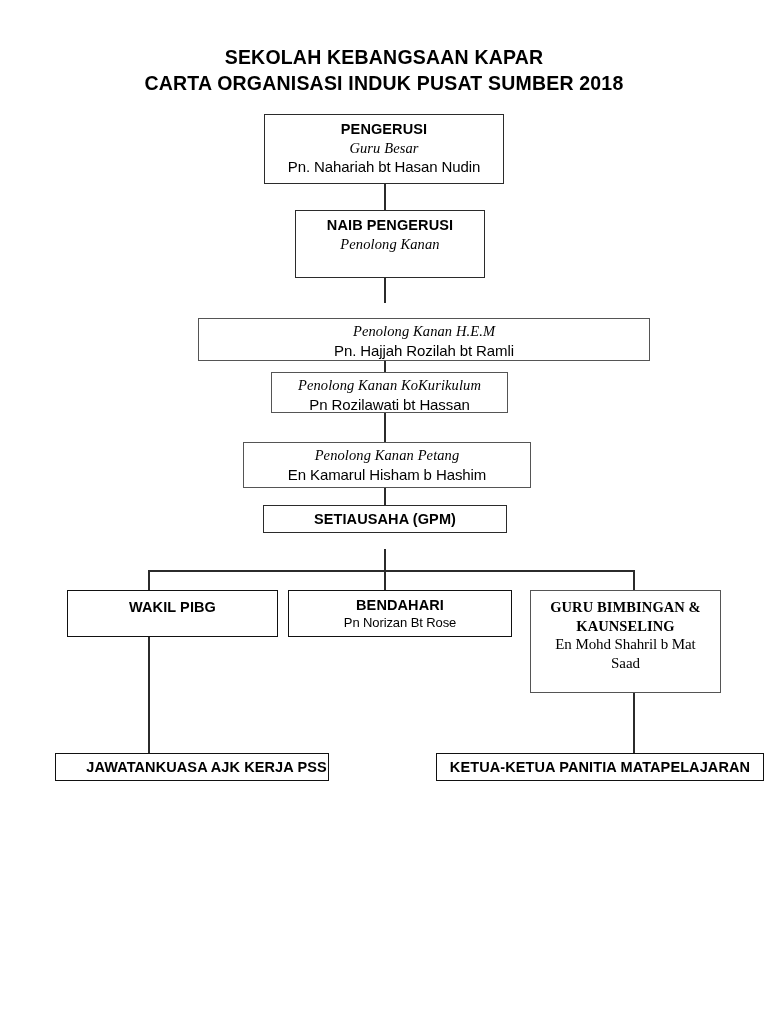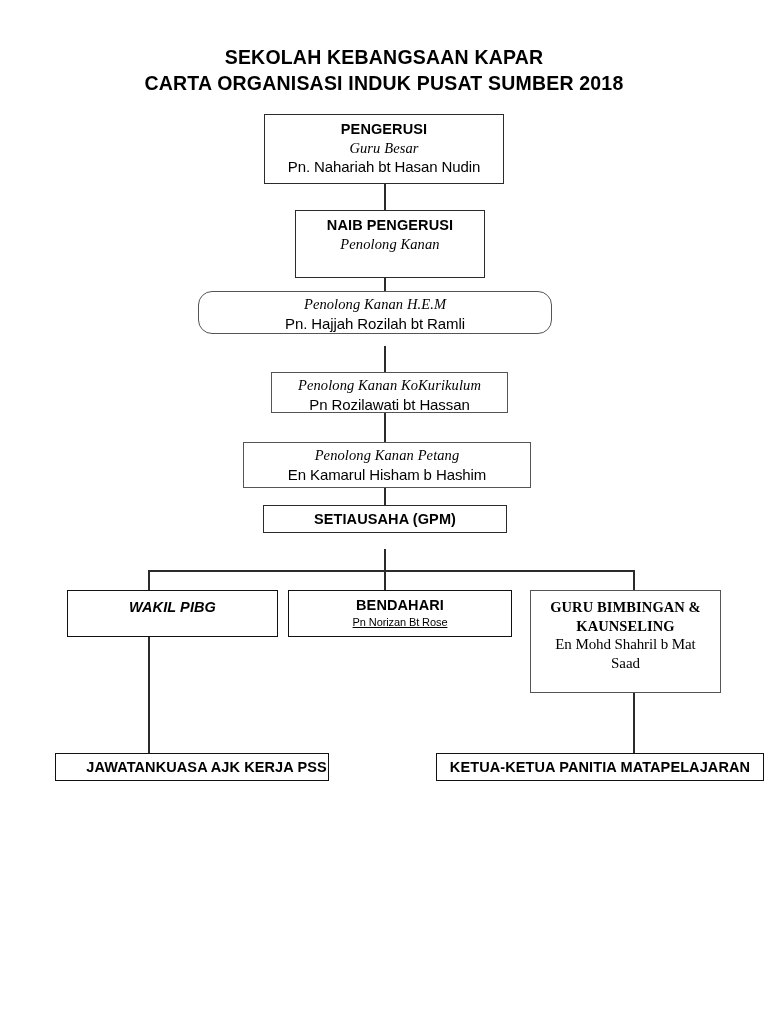--- a/index.html
+++ b/index.html
@@ -65,23 +65,22 @@
     font-family: "Liberation Serif", serif;
     font-style: italic;
     font-size: 14.5px;
     letter-spacing: 0.1px;
   }
   .ln-name {
     font-size: 15px;
     letter-spacing: -0.1px;
   }
   .ln-name-sm {
-    font-size: 11px;
+    font-size: 13px;
     letter-spacing: -0.1px;
-    text-decoration: underline;
   }
   .ln-wrap {
     white-space: normal;
     line-height: 1.25;
   }
   .ln-clip {
     font-size: 13px;
     color: #3a3a3a;
     letter-spacing: -0.1px;
   }
@@ -139,21 +138,21 @@
     </div>
   </div>
 
   <div class="node" style="left:295px; top:210px; width:190px; height:68px;">
     <div class="pad">
       <span class="ln ln-bold">NAIB PENGERUSI</span>
       <span class="ln ln-ital">Penolong Kanan</span>
     </div>
   </div>
 
-  <div class="node node-thin" style="left:198px; top:291px; width:354px; height:43px;border-radius:14px;">
+  <div class="node node-thin" style="left:198px; top:318px; width:452px; height:43px;">
     <div class="pad" style="padding-top:3px;">
       <span class="ln ln-ital">Penolong Kanan H.E.M</span>
       <span class="ln ln-name">Pn. Hajjah Rozilah bt Ramli</span>
     </div>
   </div>
 
   <div class="node node-thin" style="left:271px; top:372px; width:237px; height:41px;">
     <div class="pad" style="padding-top:3px;">
       <span class="ln ln-ital">Penolong Kanan KoKurikulum</span>
       <span class="ln ln-name">Pn Rozilawati bt Hassan</span>
@@ -167,21 +166,21 @@
       <span class="ln ln-clip">Penolong Kanan Pentadbiran</span>
     </div>
   </div>
 
   <div class="node" style="left:263px; top:505px; width:244px; height:28px;">
     <div class="pad" style="padding-top:4px;">
       <span class="ln ln-bold">SETIAUSAHA (GPM)</span>
     </div>
   </div>
 
-  <div class="node node-heavy" style="left:67px; top:590px; width:211px; height:47px;font-style:italic;">
+  <div class="node node-heavy" style="left:67px; top:590px; width:211px; height:47px;">
     <div class="pad" style="padding-top:7px;">
       <span class="ln ln-bold">WAKIL PIBG</span>
     </div>
   </div>
 
   <div class="node node-heavy" style="left:288px; top:590px; width:224px; height:47px;">
     <div class="pad" style="padding-top:5px;">
       <span class="ln ln-bold">BENDAHARI</span>
       <span class="ln ln-name-sm">Pn Norizan Bt Rose</span>
     </div>

